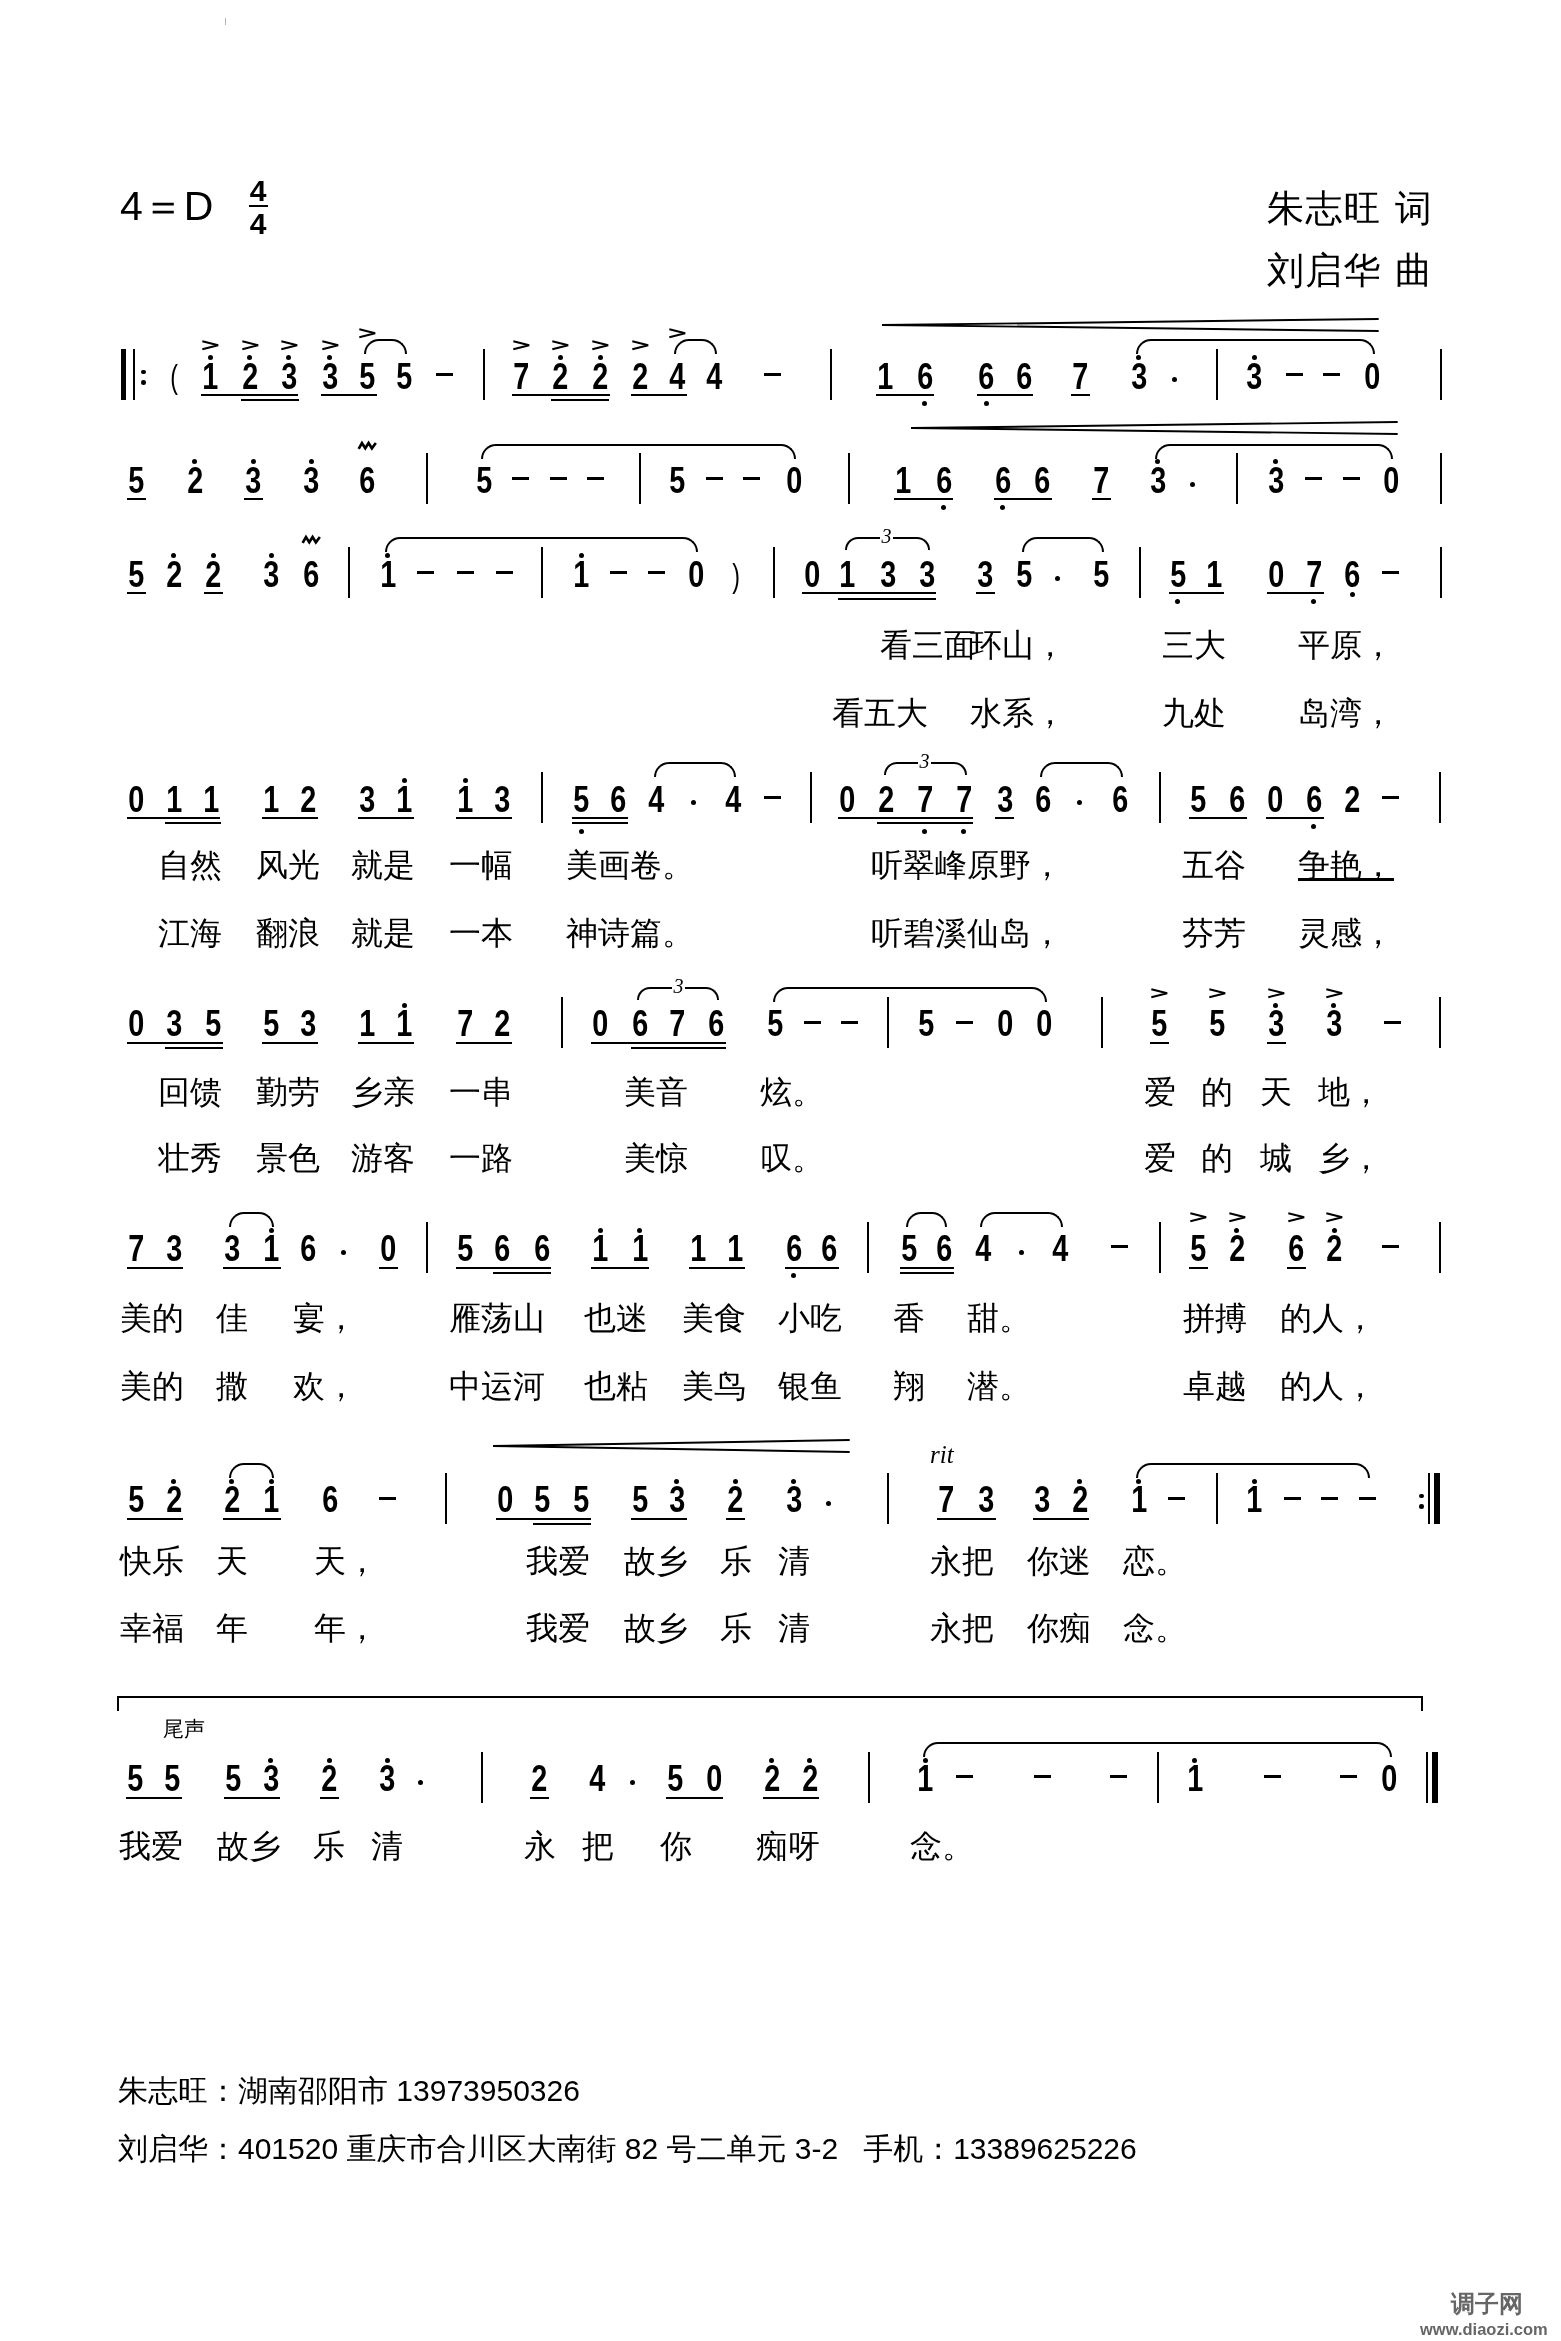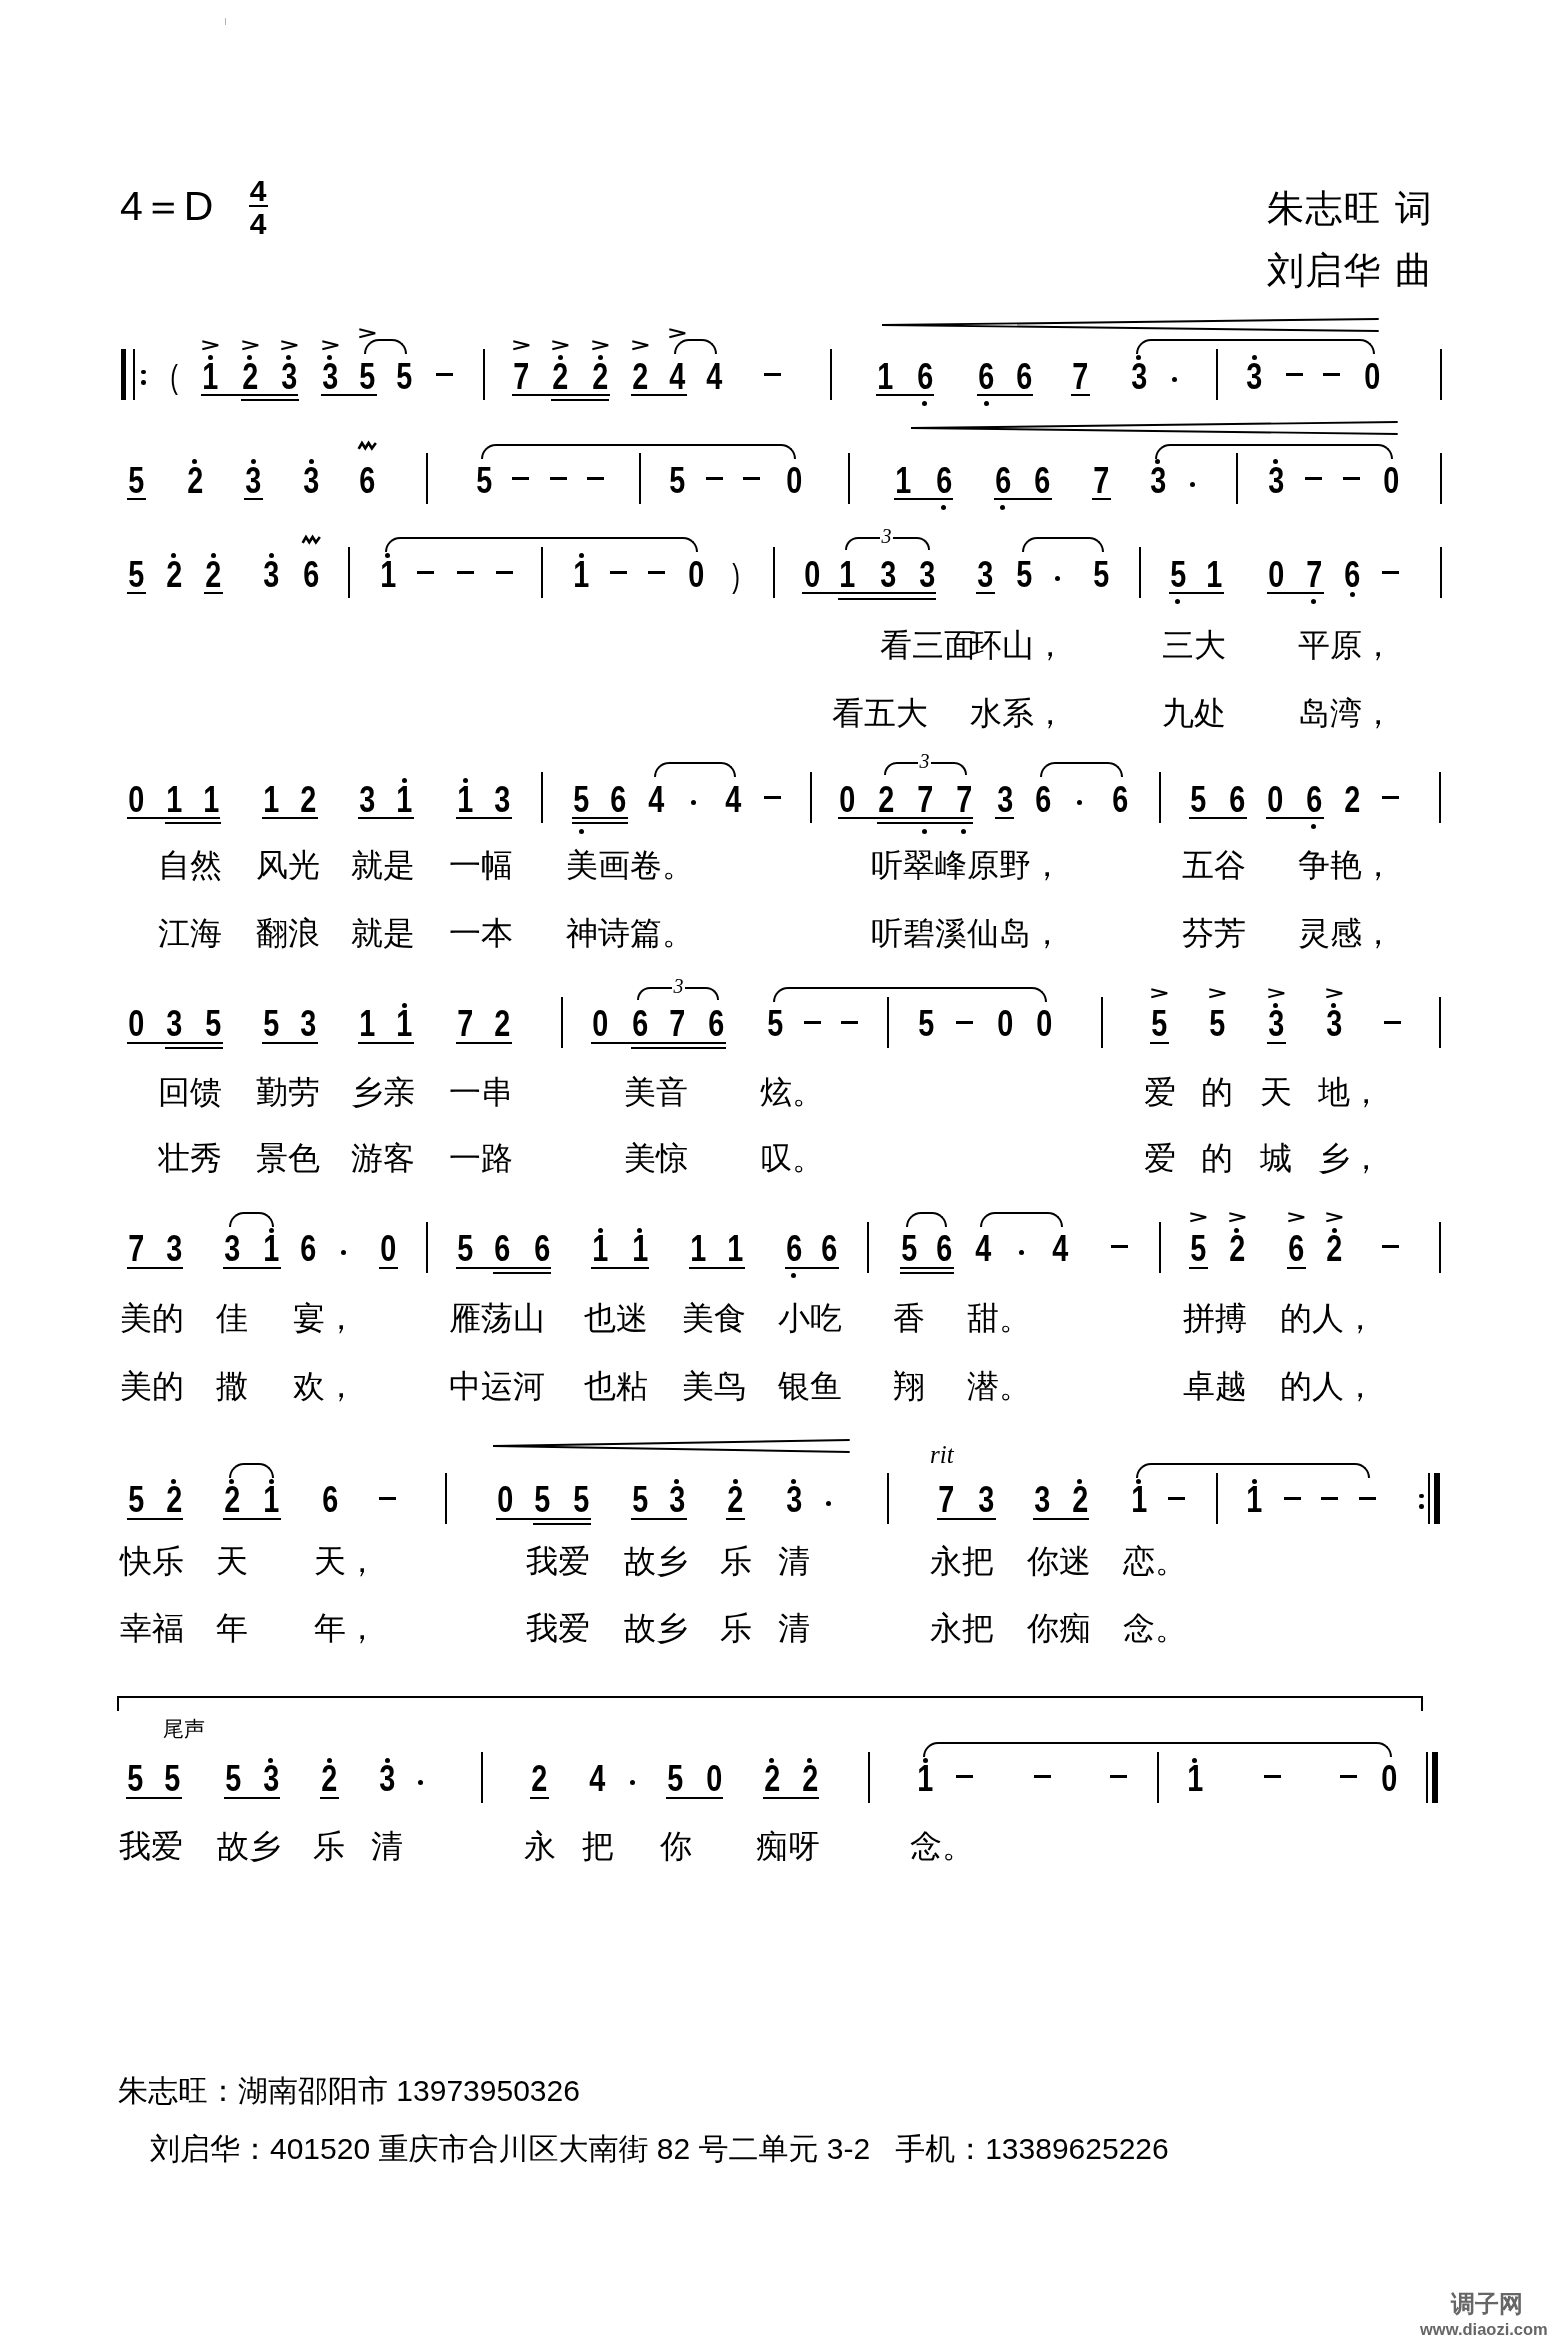--- a/index.html
+++ b/index.html
@@ -81,21 +81,21 @@
   .coda-label {
     position: absolute; left: 163px; top: 1717px;
     font-family: "DejaVu Serif", serif; font-size: 21px; line-height: 24px;
   }
 
   .foot {
     position: absolute; left: 118px; white-space: pre;
     font-family: "Liberation Sans", sans-serif; font-size: 30px; line-height: 33px;
   }
   .foot-1 { top: 2074px; }
-  .foot-2 { top: 2132px; margin-left: 32px; }
+  .foot-2 { top: 2132px; }
   .foot-3 { top: 2187px; left: 252px; }
   .foot-3 .mono { font-family: "Liberation Mono", monospace; font-size: 28px; }
 
   .wm-name {
     position: absolute; left: 1451px; top: 2291px; color: #666666;
     font-family: "DejaVu Sans", sans-serif; font-weight: bold; font-size: 24px; line-height: 26.4px;
   }
   .wm-url {
     position: absolute; left: 1420px; top: 2320px; color: #666666;
     font-family: "Liberation Sans", sans-serif; font-weight: bold; font-size: 16.5px; line-height: 18.5px;
@@ -574,21 +574,21 @@
         <div class="slur" style="left: 1040px; top: 762px; width: 83px; height: 14.5px;"></div>
         <div class="slur" style="left: 884px; top: 762px; width: 83px; height: 13.2px;"></div>
         <div class="tuplet-label" style="left: 918px; top: 752px; width: 13.2px; height: 18.5px;">3</div>
         <div class="lyric" style="left: 158px; top: 849px;">自然</div>
         <div class="lyric" style="left: 256px; top: 849px;">风光</div>
         <div class="lyric" style="left: 351px; top: 849px;">就是</div>
         <div class="lyric" style="left: 449px; top: 849px;">一幅</div>
         <div class="lyric" style="left: 566px; top: 849px; font-family: Liberation Serif, serif;">美画卷。</div>
         <div class="lyric" style="left: 871px; top: 849px;">听翠峰原野，</div>
         <div class="lyric" style="left: 1182px; top: 849px;">五谷</div>
-        <div class="lyric" style="left: 1298px; top: 849px;">争艳，</div>
+        <div class="lyric" style="left: 1298px; top: 849px; text-decoration: underline;">争艳，</div>
         <div class="lyric" style="left: 158px; top: 917px;">江海</div>
         <div class="lyric" style="left: 256px; top: 917px;">翻浪</div>
         <div class="lyric" style="left: 351px; top: 917px;">就是</div>
         <div class="lyric" style="left: 449px; top: 917px;">一本</div>
         <div class="lyric" style="left: 566px; top: 917px;">神诗篇。</div>
         <div class="lyric" style="left: 871px; top: 917px;">听碧溪仙岛，</div>
         <div class="lyric" style="left: 1182px; top: 917px;">芬芳</div>
         <div class="lyric" style="left: 1298px; top: 917px;">灵感，</div>
       </div>
       <div class="score-line">

